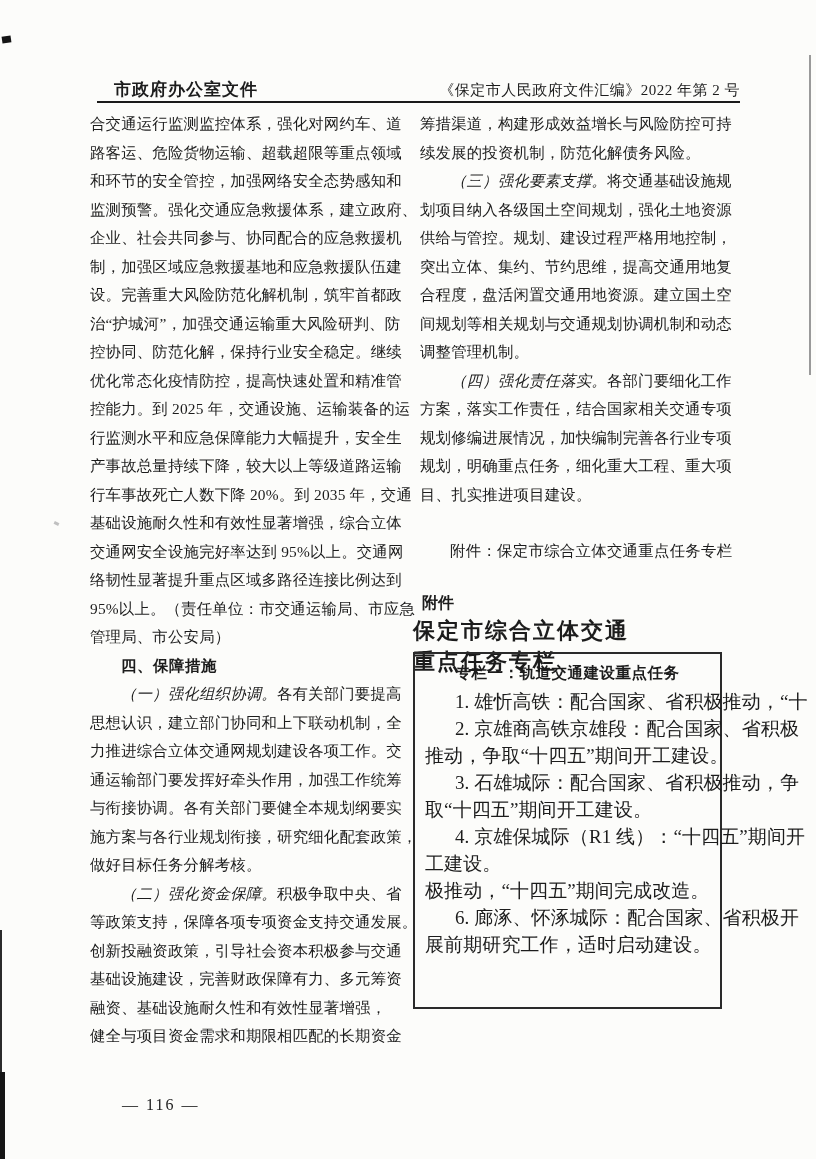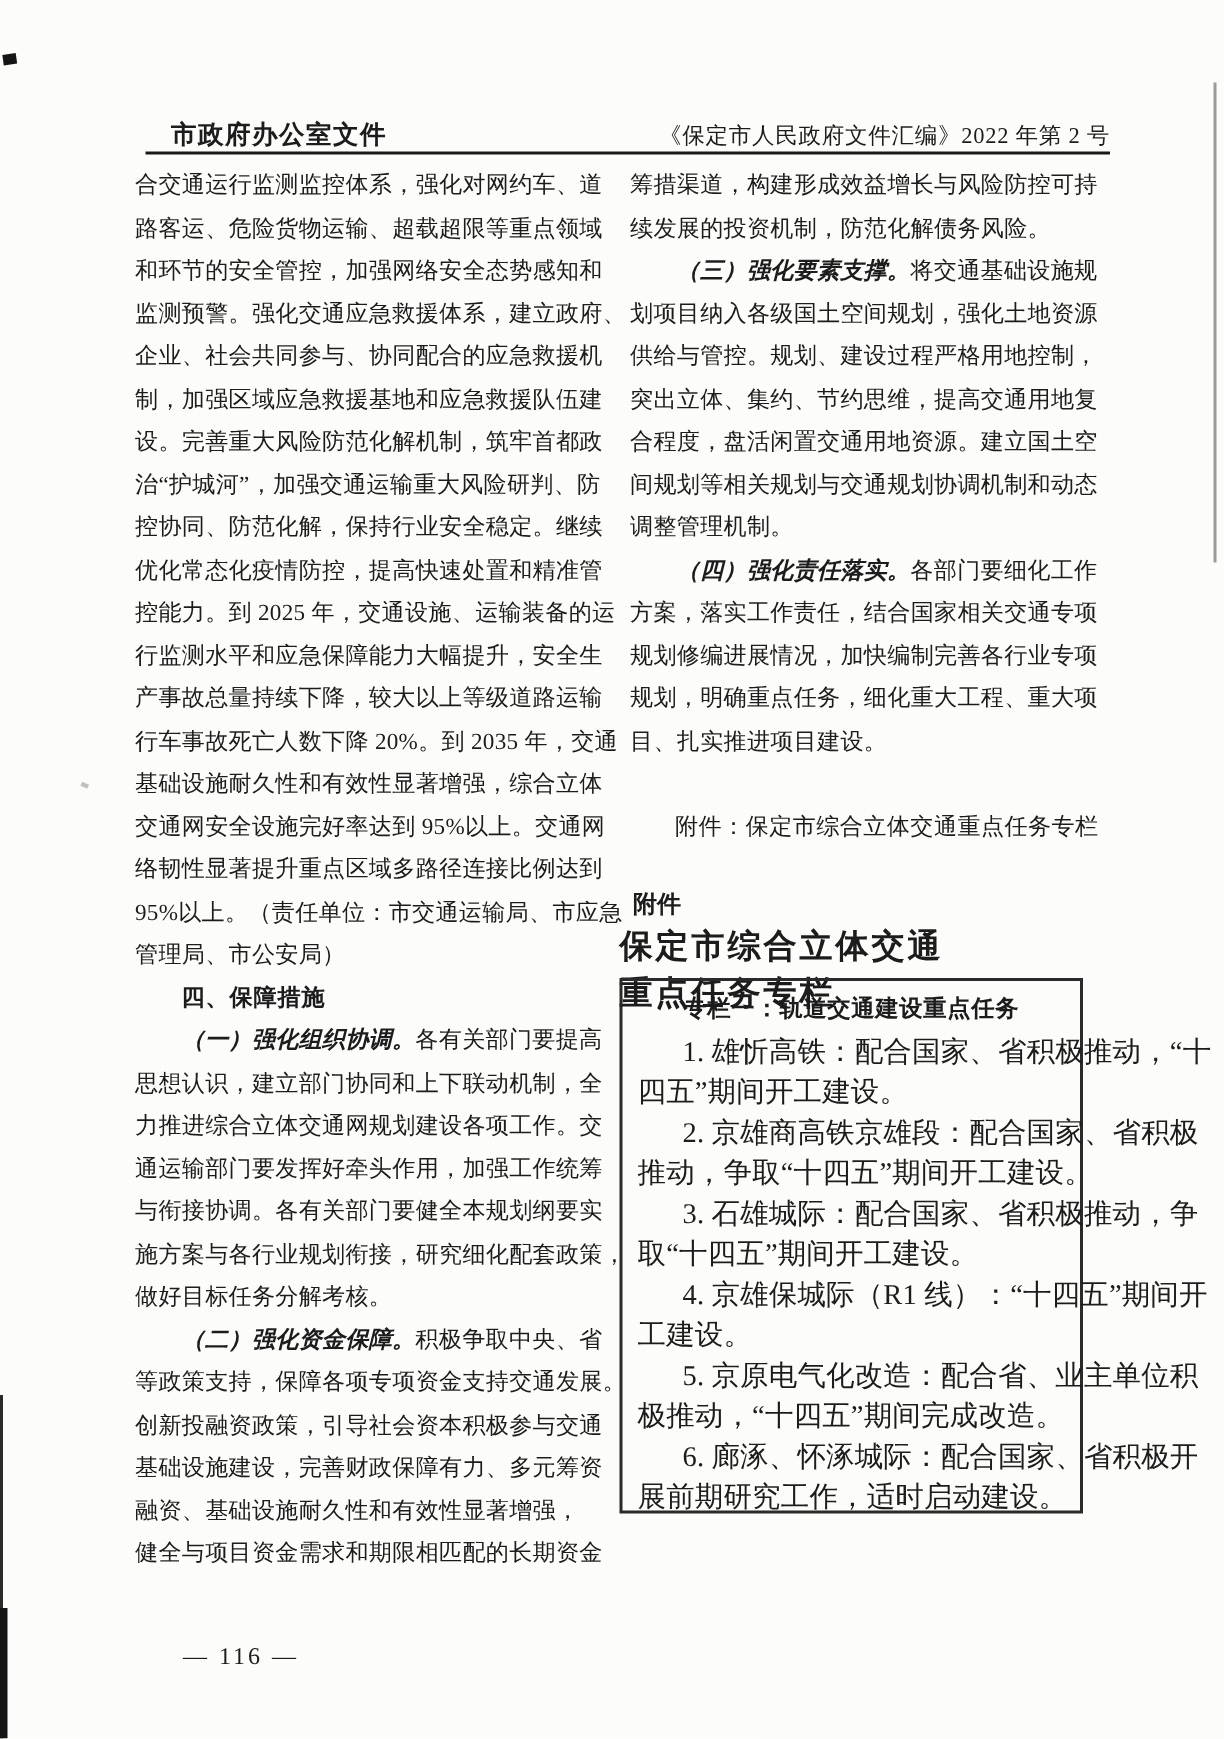--- a/index.html
+++ b/index.html
@@ -35,21 +35,21 @@
     line-height:28.5px;
     font-size:15.4px;
     letter-spacing:0.2px;
     white-space:nowrap;
   }
   .tline.indent{padding-left:31px;}
   .tline.heading{
     font-family:"Liberation Sans","DejaVu Sans",sans-serif;
     font-weight:bold;letter-spacing:0.6px;
   }
-  .lead{font-style:italic;font-weight:700;}
+  .lead{font-style:italic;font-weight:400;}
   .attach-ref{
     position:absolute;left:450px;top:541px;
     font-size:15.4px;white-space:nowrap;letter-spacing:0.3px;
   }
   .attach-label{
     position:absolute;left:422px;top:593px;
     font-family:"Liberation Sans","DejaVu Sans",sans-serif;
     font-weight:bold;font-size:16px;
   }
   .doc-title{
@@ -153,28 +153,26 @@
 
   <div class="attach-ref">附件：保定市综合立体交通重点任务专栏</div>
   <div class="attach-label">附件</div>
   <div class="doc-title t1">保定市综合立体交通</div>
   <div class="doc-title t2">重点任务专栏</div>
 
   <div class="task-box">
     <div class="box-header">专栏一：轨道交通建设重点任务</div>
     <div class="box-lines">
         <div class="tline indent">1. 雄忻高铁：配合国家、省积极推动，“十</div>
-        <div class="tline">四五”期间开工建设。</div>
         <div class="tline indent">2. 京雄商高铁京雄段：配合国家、省积极</div>
         <div class="tline">推动，争取“十四五”期间开工建设。</div>
         <div class="tline indent">3. 石雄城际：配合国家、省积极推动，争</div>
         <div class="tline">取“十四五”期间开工建设。</div>
         <div class="tline indent">4. 京雄保城际（R1 线）：“十四五”期间开</div>
         <div class="tline">工建设。</div>
-        <div class="tline indent">5. 京原电气化改造：配合省、业主单位积</div>
         <div class="tline">极推动，“十四五”期间完成改造。</div>
         <div class="tline indent">6. 廊涿、怀涿城际：配合国家、省积极开</div>
         <div class="tline">展前期研究工作，适时启动建设。</div>
       </div>
   </div>
 
   <div class="page-number">— 116 —</div>
 
   <div class="artifact a-topleft"></div>
   <div class="artifact a-leftbar"></div>

